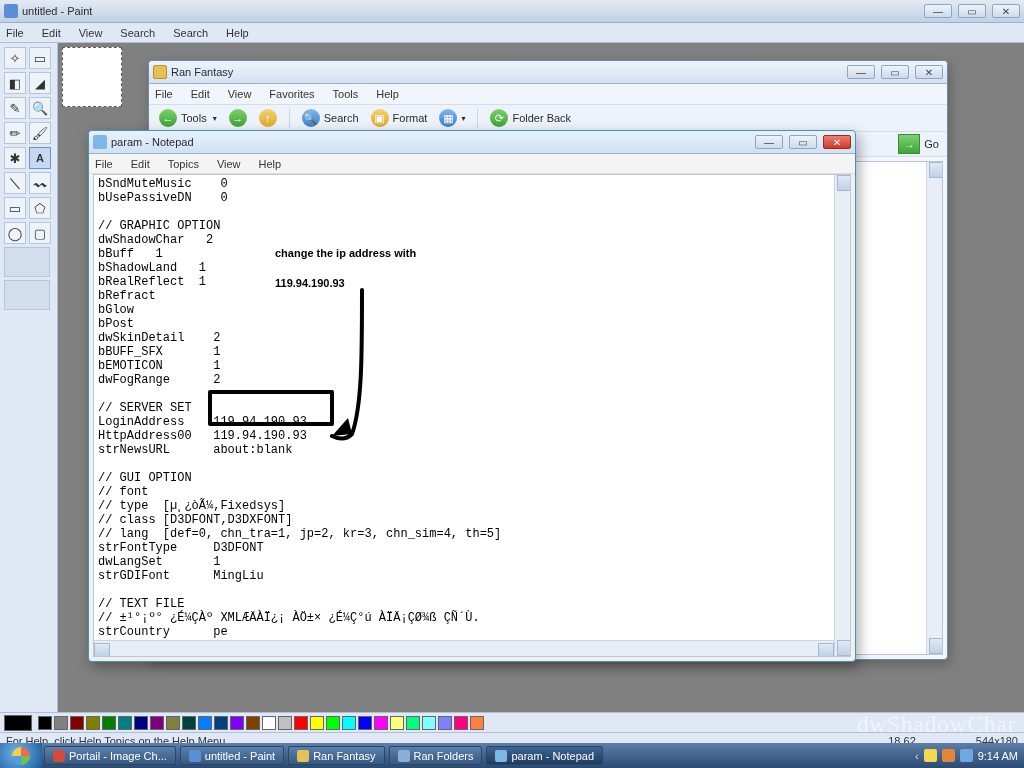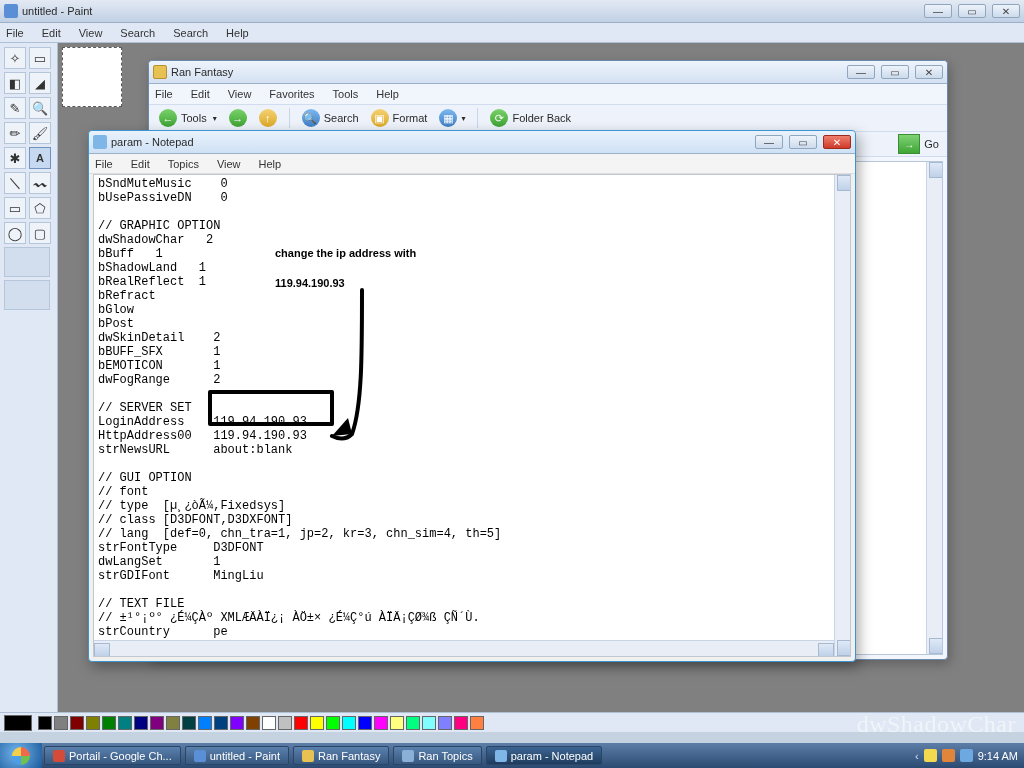--- a/index.html
+++ b/index.html
@@ -136,20 +136,27 @@
       <div class="pal" style="background: rgb(0, 255, 255);"></div>
       <div class="pal" style="background: rgb(0, 0, 255);"></div>
       <div class="pal" style="background: rgb(255, 0, 255);"></div>
       <div class="pal" style="background: rgb(255, 255, 128);"></div>
       <div class="pal" style="background: rgb(0, 255, 128);"></div>
       <div class="pal" style="background: rgb(128, 255, 255);"></div>
       <div class="pal" style="background: rgb(128, 128, 255);"></div>
       <div class="pal" style="background: rgb(255, 0, 128);"></div>
       <div class="pal" style="background: rgb(255, 128, 64);"></div>
     </div>
+  <div id="statusbar">
+    <span>For Help, click Help Topics on the Help Menu.</span>
+    <div class="seg">
+      <span>18,62</span>
+      <span>544x180</span>
+    </div>
+  </div>
 </div>
 
 <div id="explorer">
   <div class="titlebar">
     <span class="t-icon"></span>
     <span>Ran Fantasy</span>
     <div class="winbtns">
       <div class="winbtn">—</div>
       <div class="winbtn">▭</div>
       <div class="winbtn">✕</div>
@@ -269,33 +276,33 @@
   <path d="M160 148 L140 150 L156 132 Z" fill="#000"></path>
 </svg>
 
 <div id="watermark">dwShadowChar</div>
 
 <div id="taskbar">
   <div id="start"></div>
   <div id="task-items" style="display:flex;align-items:center">
       <div class="task">
         <span class="ti" style="background: rgb(212, 75, 58);"></span>
-        <span>Portail - Google Ch...</span>
+        <span>Portail - Image Ch...</span>
       </div>
       <div class="task">
         <span class="ti" style="background: rgb(90, 143, 214);"></span>
         <span>untitled - Paint</span>
       </div>
       <div class="task">
         <span class="ti" style="background: rgb(231, 194, 83);"></span>
         <span>Ran Fantasy</span>
       </div>
       <div class="task">
         <span class="ti" style="background: rgb(139, 176, 216);"></span>
-        <span>Ran Topics</span>
+        <span>Ran Folders</span>
       </div>
       <div class="task active">
         <span class="ti" style="background: rgb(127, 182, 232);"></span>
         <span>param - Notepad</span>
       </div>
     </div>
   <div id="tray">
     <span style="color:#cfe0f5">‹</span>
     <div class="trayico" style="background:#f2d94e"></div>
     <div class="trayico" style="background:#e0863a"></div>

